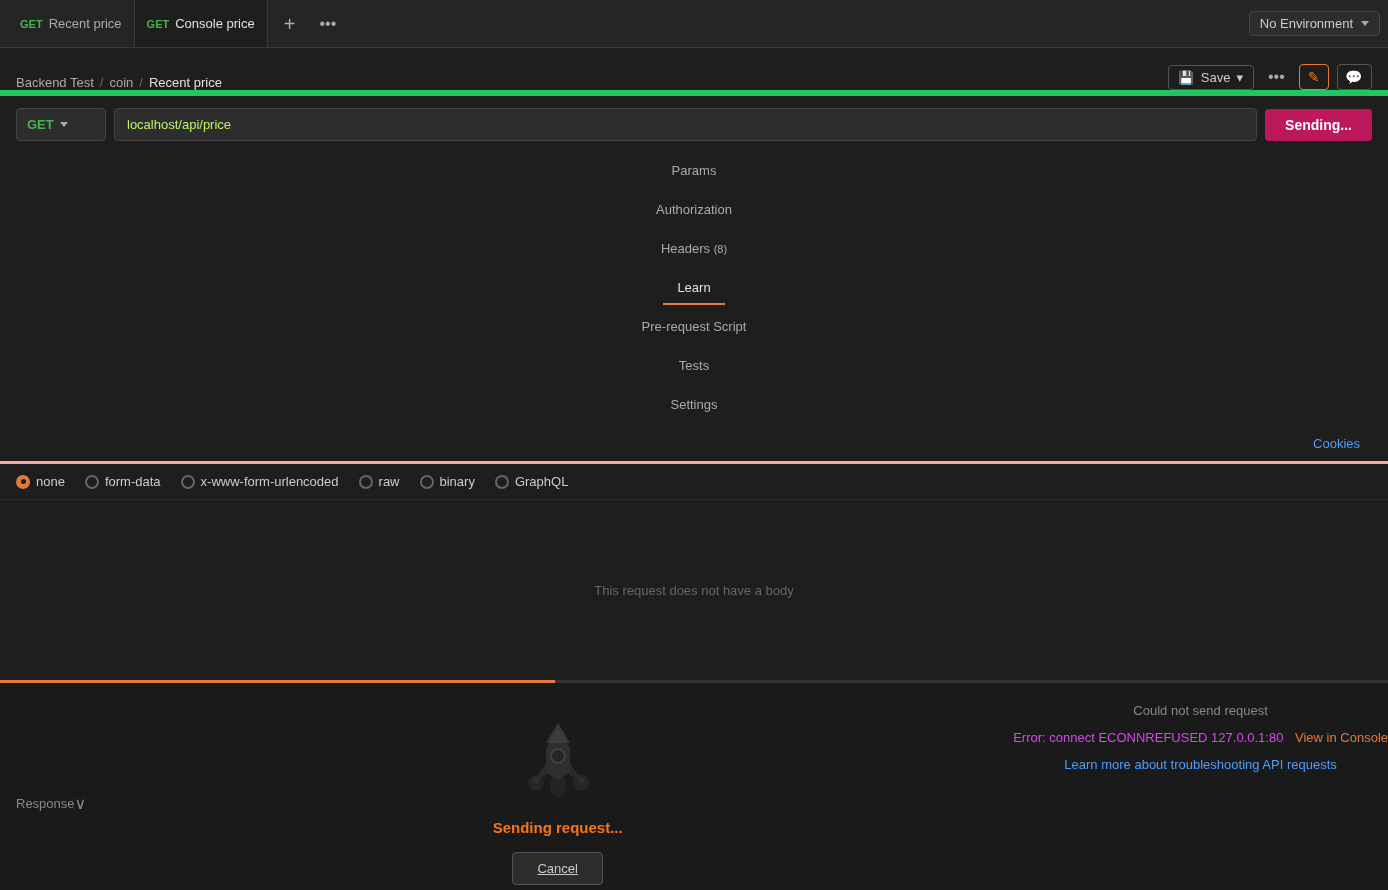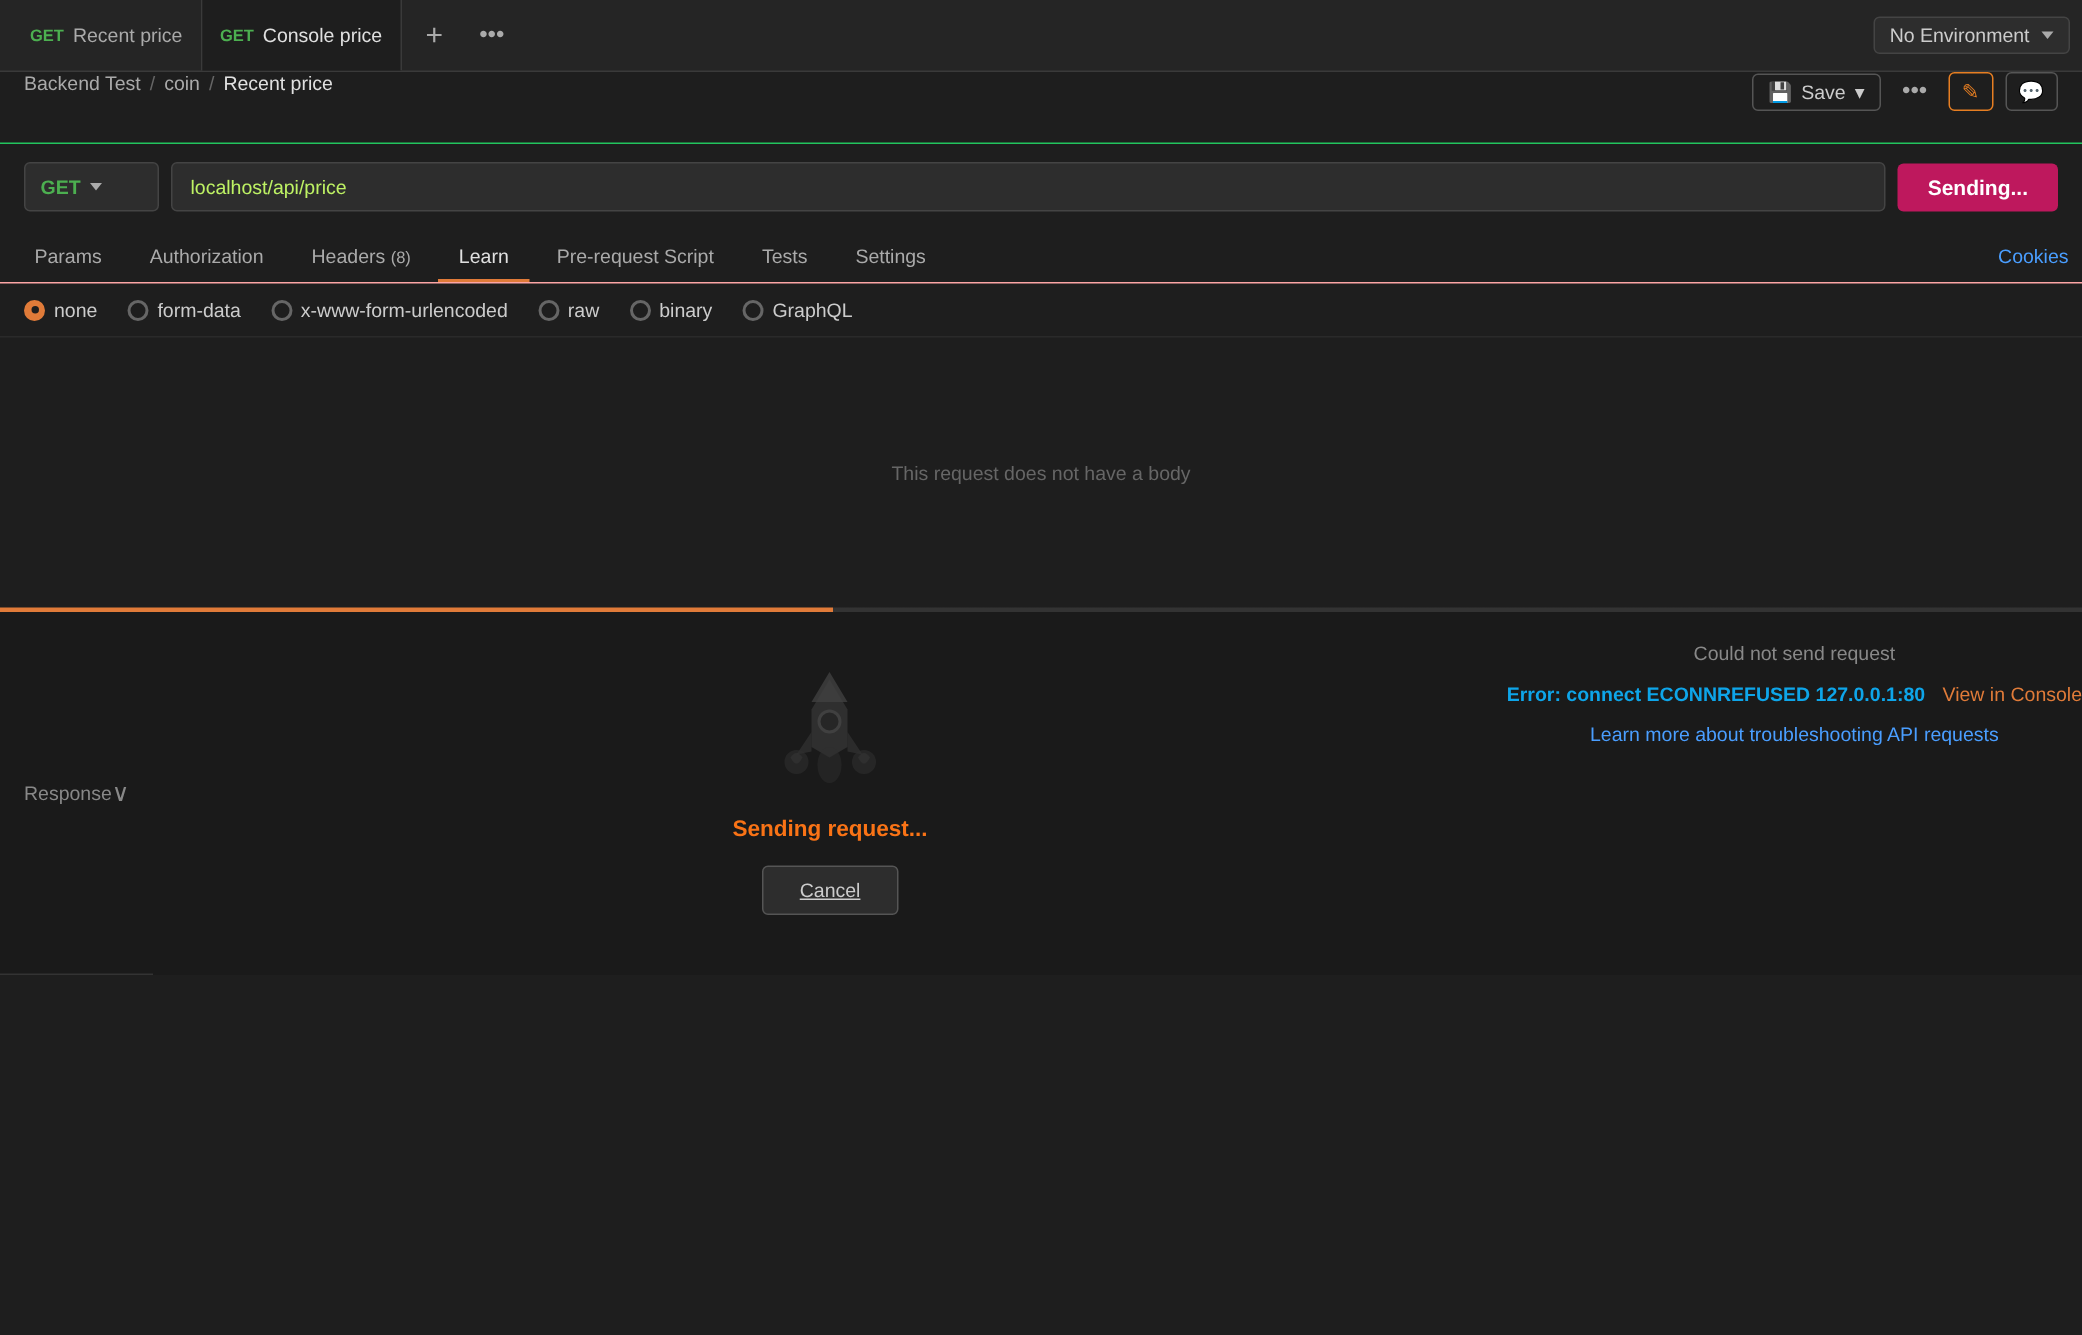--- a/index.html
+++ b/index.html
@@ -88,26 +88,26 @@
       height: 0;
       border-left: 4px solid transparent;
       border-right: 4px solid transparent;
       border-top: 5px solid #aaa;
       display: inline-block;
     }
 
     
     .breadcrumb-bar {
       display: flex;
-      align-items: flex-start;
+      align-items: flex-end;
       justify-content: space-between;
       background: #1e1e1e;
       height: 48px;
       padding: 0 16px;
-      border-bottom: 1px solid #22c55e;
+      border-bottom: 6px solid #22c55e;
       gap: 48px;
     }
     .breadcrumb {
       display: flex;
       align-items: center;
       gap: 6px;
       color: #aaa;
       font-size: 13px;
     }
     .breadcrumb .separator { color: #666; }
@@ -189,23 +189,24 @@
       font-size: 14px;
       font-weight: 600;
       cursor: pointer;
       white-space: nowrap;
     }
 
     
     .req-tabs {
       display: flex;
       align-items: center;
-      padding: 0 9px;
-      border-bottom: 1px solid #fca5a5;
+      padding: 0 28px;
+      border-bottom: 3px solid #fca5a5;
       gap: 4px;
+      flex-direction: column;
     }
     .req-tab {
       padding: 10px 14px;
       cursor: pointer;
       color: #aaa;
       font-size: 13px;
       position: relative;
       border: none;
       background: none;
     }
@@ -356,23 +357,22 @@
       flex-direction: column;
       align-items: center;
       gap: 12px;
       padding: 20px 0;
     }
     .error-text {
       color: #888;
       font-size: 13px;
     }
     .error-detail {
-      color: #0ea5e9;
-      font-size: 13px;
-      font-weight: bold;
+      color: #d946ef;
+      font-size: 13px;
     }
     .error-link {
       color: #e07b39;
       cursor: pointer;
       font-size: 13px;
       text-decoration: none;
       margin-left: 8px;
     }
     .learn-link {
       color: #4a9eff;

